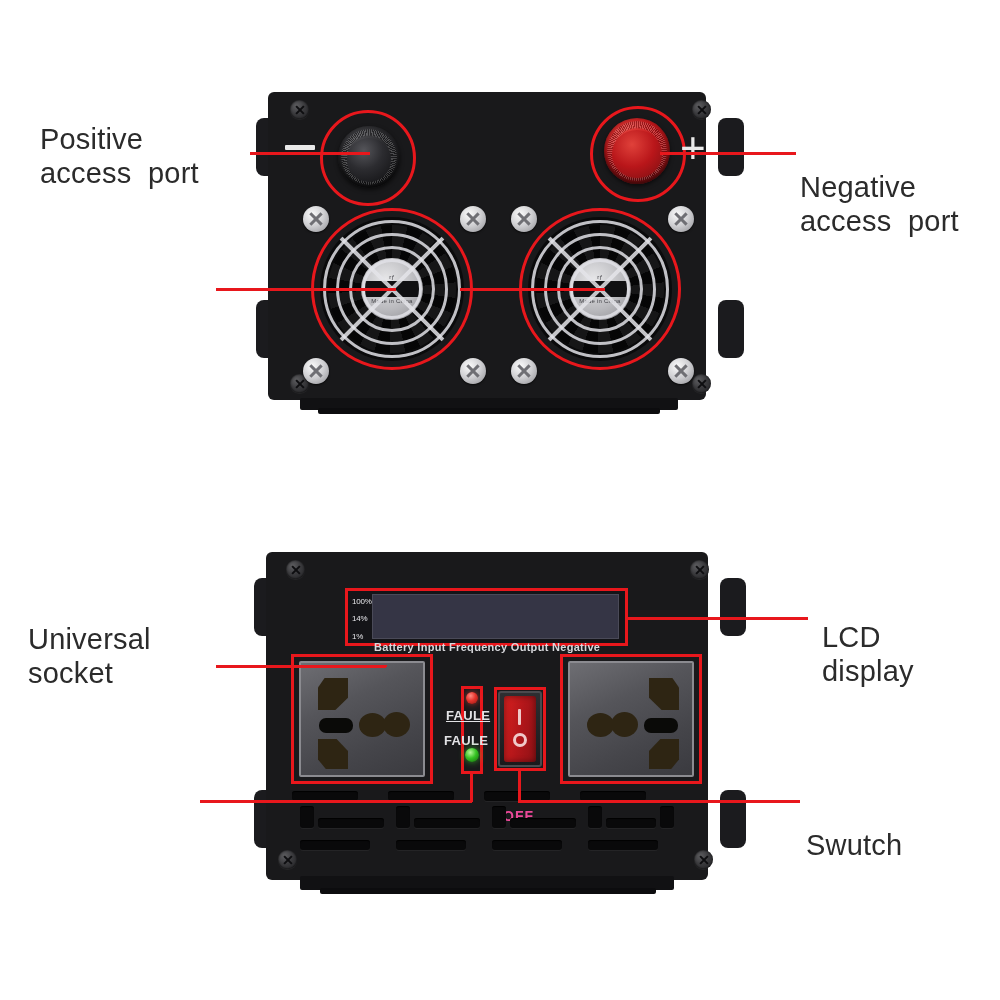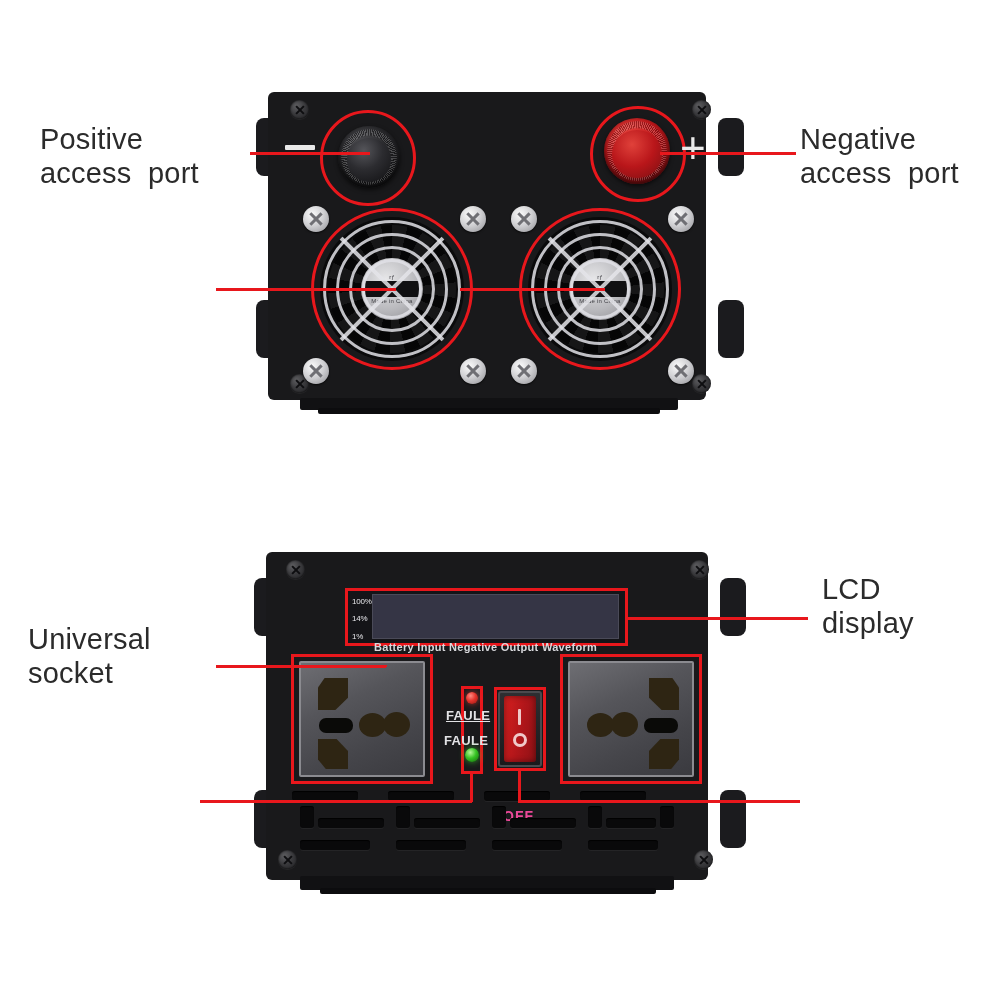--- a/index.html
+++ b/index.html
@@ -14,21 +14,21 @@
   
   .callout {
     position: absolute;
     color: #2b2b2b;
     font-size: 29px;
     line-height: 1.18;
     letter-spacing: .2px;
     white-space: pre;
   }
   .callout.right-al { }
-  .callout.left-al  { text-align: left; }
+  .callout.left-al  { text-align: left; margin-top: 48px; }
 
   
   .leader {
     position: absolute;
     background: #e8171c;
     height: 3px;
   }
   .leader.v { width: 3px; height: auto; }
 
   
@@ -357,21 +357,21 @@
     <div class="screw" style="left:286px;top:560px;width:19px;height:19px;"></div>
     <div class="screw" style="left:690px;top:560px;width:19px;height:19px;"></div>
     <div class="screw" style="left:278px;top:850px;width:19px;height:19px;"></div>
     <div class="screw" style="left:694px;top:850px;width:19px;height:19px;"></div>
 
     <div class="lcd-box" style="left:345px;top:588px;width:283px;height:58px;"></div>
     <div class="lcd-screen" style="left:372px;top:594px;width:247px;height:45px;"></div>
     <div class="lcd-scale" style="left:352px;top:597px;">100%</div>
     <div class="lcd-scale" style="left:352px;top:614px;">14%</div>
     <div class="lcd-scale" style="left:352px;top:632px;">1%</div>
-    <div class="lcd-caption" style="left:374px;top:641px;">Battery Input Negative Output Waveform</div>
+    <div class="lcd-caption" style="left:374px;top:641px;">Battery Input Frequency Output Negative</div>
 
     <div class="socket-box" style="left:291px;top:654px;width:142px;height:130px;"></div>
     <div class="socket" style="left:299px;top:661px;width:126px;height:116px;">
       <div class="hole br" style="left:17px;top:15px;width:30px;height:32px;clip-path:polygon(22% 0,100% 0,100% 62%,58% 100%,0 100%,0 30%);"></div>
       <div class="hole" style="left:18px;top:55px;width:34px;height:15px;border-radius:7px;"></div>
       <div class="hole br" style="left:17px;top:76px;width:30px;height:30px;clip-path:polygon(0 0,62% 0,100% 40%,100% 100%,26% 100%,0 68%);"></div>
       <div class="hole br" style="left:58px;top:50px;width:27px;height:24px;border-radius:50%;"></div>
       <div class="hole br" style="left:82px;top:49px;width:27px;height:25px;border-radius:50%;"></div>
       <div class="hole br" style="left:66px;top:57px;width:36px;height:10px;"></div>
     </div>
@@ -425,16 +425,17 @@
   <div class="leader" style="left:628px;top:617px;width:180px;"></div>
 
   <div class="callout right-al" style="left:28px;top:622px;width:180px;">Universal
 socket</div>
   <div class="leader" style="left:216px;top:665px;width:170px;"></div>
   <div class="leader v" style="left:384px;top:665px;height:2px;"></div>
 
   <div class="leader" style="left:200px;top:800px;width:272px;"></div>
   <div class="leader v" style="left:470px;top:774px;height:28px;"></div>
 
+  <div class="callout left-al" style="left:806px;top:780px;width:180px;">Swutch</div>
   <div class="leader" style="left:518px;top:800px;width:282px;"></div>
   <div class="leader v" style="left:518px;top:768px;height:34px;"></div>
 
 </div>
 
 </body></html>

